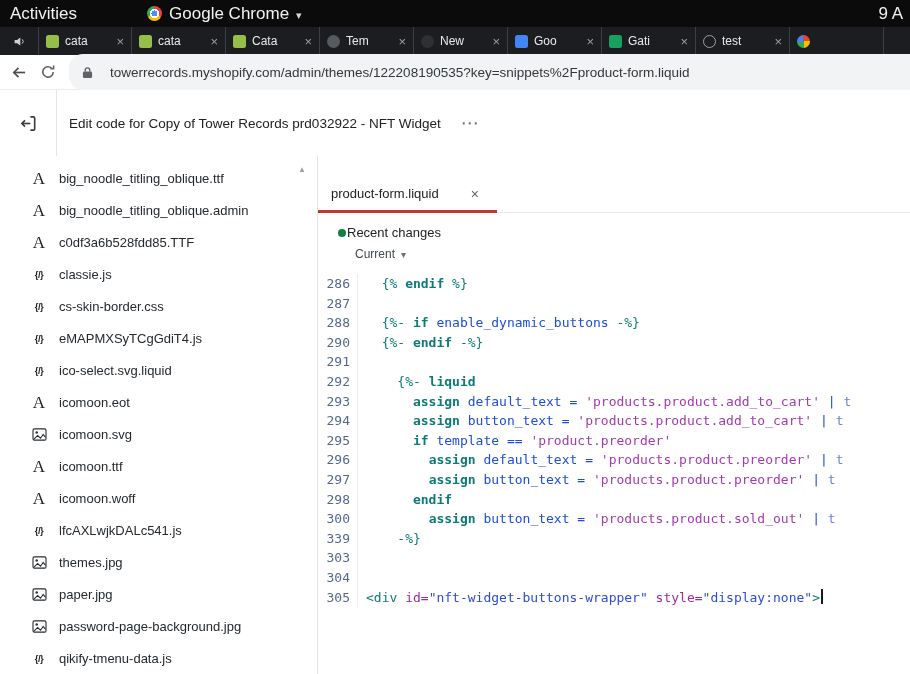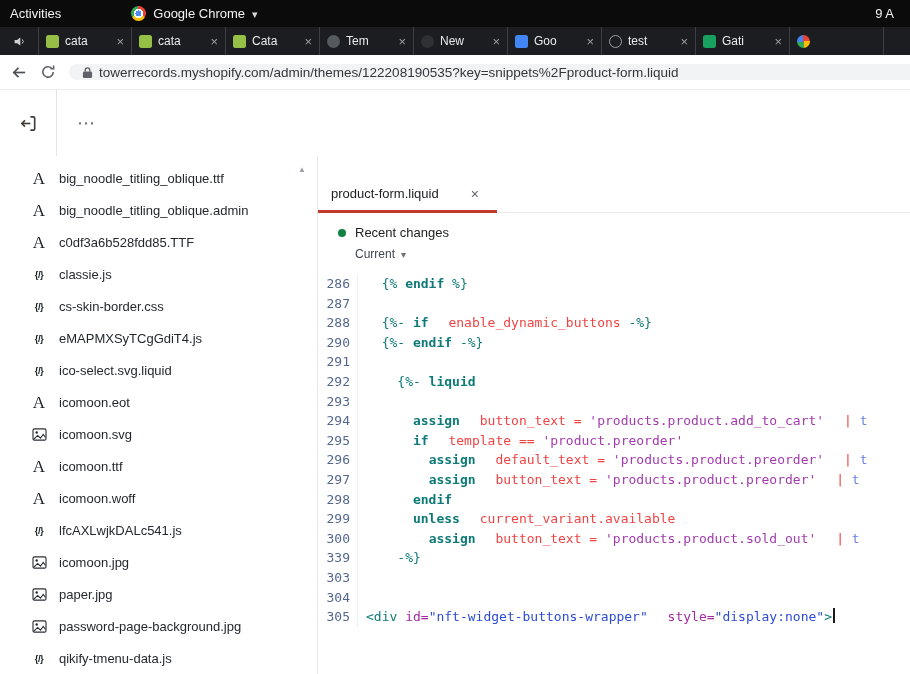--- a/index.html
+++ b/index.html
@@ -1,48 +1,48 @@
 <!DOCTYPE html>
 <html><head>
 <meta charset="utf-8">
 <style>
   * { margin:0; padding:0; box-sizing:border-box; }
   html,body { width:910px; height:674px; overflow:hidden; }
   body { font-family:"Liberation Sans",sans-serif; background:#fff; display:flex; flex-direction:column; }
 
   
-  .sysbar { height:27px; flex:none; background:#0b0b0c; color:#f2f2f2; display:flex; align-items:center; font-size:13px; }
+  .sysbar { height:27px; flex:none; background:#0b0b0c; color:#f2f2f2; display:flex; align-items:center; font-size:17px; }
   .activities { padding:0 12px 0 10px; cursor:default; }
   .chrome-group { display:flex; align-items:center; gap:7px; margin-left:58px; }
   .chrome-icon { width:15px; height:15px; border-radius:50%;
     background:
       radial-gradient(circle at 50% 50%, #4e8cf7 0 3px, #fff 3px 4.6px, rgba(0,0,0,0) 4.6px),
       conic-gradient(#ea4335 0 120deg, #fbbc05 120deg 240deg, #34a853 240deg 360deg); }
   .caret-w::after { content:"▾"; font-size:11px; color:#d6d6d6; }
-  .clock { margin-left:auto; white-space:nowrap; padding-right:16px; }
+  .clock { margin-left:auto; white-space:nowrap; padding-right:7px; }
 
   
   .tabstrip { height:28px; flex:none; background:#1c1d20; display:flex; align-items:stretch; overflow:hidden; }
   .speaker { width:38px; display:flex; align-items:center; justify-content:center; flex:none; }
   .tabs { display:flex; align-items:stretch; }
   .tab { width:94px; flex:none; display:flex; align-items:center; gap:6px; padding:0 7px; border-right:1px solid #3c4043; color:#e8eaed; font-size:12px; }
   .tab:first-child { border-left:1px solid #3c4043; }
   .favicon { width:13px; height:13px; flex:none; border-radius:3px; }
   .fav-circle { border-radius:50%; }
   .fav-square { border-radius:2.5px; }
   .fav-globe { background:transparent !important; border:1.5px solid #9aa0a6; border-radius:50%; }
   .fav-google { border-radius:50%; background:conic-gradient(#ea4335 0 25%, #fbbc05 25% 50%, #34a853 50% 75%, #4285f4 75%) !important; }
   .tab-label { flex:1; overflow:hidden; white-space:nowrap; }
   .tab-close { flex:none; }
   .tab-close::after { content:"×"; color:#9aa0a6; font-size:13px; }
 
   
   .addrbar { height:35px; flex:none; background:#fff; display:flex; align-items:center; gap:13px; padding-left:10px; border-bottom:1px solid #ececec; }
   .nav-btn { display:flex; align-items:center; flex:none; }
-  .omnibox { flex:1; min-width:0; height:16px; background:#f1f3f4; border-radius:14px 0 0 14px; display:flex; align-items:center; gap:6px; padding-left:13px; }
+  .omnibox { flex:1; min-width:0; height:36px; background:#f1f3f4; border-radius:14px 0 0 14px; display:flex; align-items:center; gap:17px; padding-left:13px; }
   .url { font-size:13.5px; color:#33373b; white-space:nowrap; overflow:hidden; }
 
   
   .appheader { height:66px; flex:none; display:flex; align-items:stretch; background:#fff; }
   .exit-cell { width:57px; flex:none; border-right:1px solid #e3e5e8; display:flex; align-items:center; justify-content:center; }
   .header-title { margin-left:12px; display:flex; align-items:center; font-size:13.5px; color:#202223; }
   .more-btn { margin-left:20px; display:flex; align-items:center; color:#6d7175; font-size:18px; }
   .more-btn::after { content:"⋯"; letter-spacing:1px; }
 
   
@@ -55,37 +55,37 @@
   .fi-font { font-family:"Liberation Serif",serif; font-size:17px; line-height:1; }
   .fi-code { font-size:9.5px; font-weight:bold; letter-spacing:-0.5px; }
 
   .editor { flex:1; min-width:0; display:flex; flex-direction:column; background:#fff; }
   .filetabs { height:57px; flex:none; display:flex; align-items:flex-end; border-bottom:1px solid #e6e8ea; }
   .filetab { height:36px; margin-bottom:-1px; display:flex; align-items:center; gap:32px; padding:0 18px 0 13px; font-size:13px; color:#202223; border-bottom:3px solid #c0392b; }
   .filetab-close { display:flex; align-items:center; }
   .filetab-close::after { content:"×"; color:#5f6368; font-size:14px; }
 
   .changes { padding:12px 0 10px 20px; flex:none; }
-  .changes-top { display:flex; align-items:center; gap:9px; font-size:13px; color:#202223; }
+  .changes-top { display:flex; align-items:center; gap:1px; font-size:13px; color:#202223; }
   .dot { width:8px; height:8px; border-radius:50%; background:#108043; flex:none; }
   .current-row { margin:7px 0 0 17px; display:flex; align-items:center; gap:6px; font-size:12px; color:#3f4750; }
   .current-caret::after { content:"▾"; color:#6d7175; font-size:10px; }
 
   
   .code { flex:1; overflow:hidden; font-family:"DejaVu Sans Mono","Liberation Mono",monospace; font-size:13px; padding-top:3px; }
   .code-line { display:flex; height:19.6px; line-height:19.6px; }
   .ln { width:40px; flex:none; text-align:right; padding-right:7px; color:#54678f; border-right:1px solid #efefef; }
   .src { white-space:pre; padding-left:8px; color:#24313d; }
   .tk-tag { color:#0d7a77; }
   .tk-kw  { color:#0d7a77; font-weight:bold; }
   .tk-str { color:#a33bae; }
   .tk-attr{ color:#a12c9e; }
   .tk-val { color:#2d4bd6; }
   .tk-fil { color:#6d83dc; }
-  .tk-var { color:#ef4444;margin-left:12px; }
+  .tk-var { color:#1d4ed8; }
   .cursor { display:inline-block; width:2px; height:15px; margin-left:1px; background:#1a1a1a; vertical-align:-2px; animation:blink 1.1s step-end infinite; }
   @keyframes blink { 50% { opacity:0; } }
 </style>
 </head>
 <body>
 
 <div class="sysbar">
   <span class="activities">Activities</span>
   <div class="chrome-group">
     <span class="chrome-icon"></span>
@@ -127,27 +127,27 @@
         <span class="favicon fav-circle" style="background: rgb(47, 48, 51);"></span>
         <span class="tab-label">New</span>
         <span class="tab-close"></span>
       </div>
       <div class="tab">
         <span class="favicon fav-square" style="background: rgb(66, 133, 244);"></span>
         <span class="tab-label">Goo</span>
         <span class="tab-close"></span>
       </div>
       <div class="tab">
+        <span class="favicon fav-square" style="background: rgb(24, 160, 94);"></span>
+        <span class="tab-label">Gati</span>
+        <span class="tab-close"></span>
+      </div>
+      <div class="tab">
         <span class="favicon fav-globe"></span>
         <span class="tab-label">test</span>
-        <span class="tab-close"></span>
-      </div>
-      <div class="tab">
-        <span class="favicon fav-square" style="background: rgb(24, 160, 94);"></span>
-        <span class="tab-label">Gati</span>
         <span class="tab-close"></span>
       </div>
       <div class="tab">
         <span class="favicon fav-google"></span>
         <span class="tab-label"></span>
       </div>
     </div>
 </div>
 
 <div class="addrbar">
@@ -177,20 +177,21 @@
 <div class="appheader">
   <div class="exit-cell">
     <span style="display:flex;">
       <svg width="19" height="19" viewBox="0 0 20 20" fill="none" stroke="#3f3a36" stroke-width="1.7">
           <path d="M12 3h3.2c.7 0 1.3.6 1.3 1.3v11.4c0 .7-.6 1.3-1.3 1.3H12"></path>
           <path d="M12 10H3"></path>
           <path d="M6.3 6.7L3 10l3.3 3.3"></path>
         </svg>
     </span>
   </div>
+  <div class="header-title">Edit code for Copy of Tower Records prd032922 - NFT Widget</div>
   <div class="more-btn"></div>
 </div>
 
 <div class="main">
 
   <aside class="sidebar">
     <span class="scroll-up"></span>
     <div id="file-list">
         <div class="file-row">
           <span class="fi fi-font">A</span>
@@ -247,21 +248,21 @@
           <span>lfcAXLwjkDALc541.js</span>
         </div>
         <div class="file-row">
           <span class="fi">
             <svg width="15" height="13" viewBox="0 0 16 14" fill="none" stroke="#2a2e33" stroke-width="1.2">
               <rect x="1" y="1" width="14" height="12" rx="1.5"></rect>
               <circle cx="5" cy="4.8" r="1.3" fill="#2a2e33" stroke="none"></circle>
               <path d="M2 12l4-4 3 3 3-4 2.5 3"></path>
             </svg>
           </span>
-          <span>icomoon.jpg</span>
+          <span>themes.jpg</span>
         </div>
         <div class="file-row">
           <span class="fi">
             <svg width="15" height="13" viewBox="0 0 16 14" fill="none" stroke="#2a2e33" stroke-width="1.2">
               <rect x="1" y="1" width="14" height="12" rx="1.5"></rect>
               <circle cx="5" cy="4.8" r="1.3" fill="#2a2e33" stroke="none"></circle>
               <path d="M2 12l4-4 3 3 3-4 2.5 3"></path>
             </svg>
           </span>
           <span>paper.jpg</span>
@@ -320,20 +321,21 @@
         <div class="code-line">
           <span class="ln">291</span>
           <span class="src"></span>
         </div>
         <div class="code-line">
           <span class="ln">292</span>
           <span class="src">    <span class="tk-tag">{%- </span><span class="tk-kw">liquid</span></span>
         </div>
         <div class="code-line">
           <span class="ln">293</span>
+          <span class="src">      <span class="tk-kw">assign</span><span class="tk-var"> default_text = </span><span class="tk-str">'products.product.add_to_cart'</span><span class="tk-var"> | </span><span class="tk-fil">t</span></span>
         </div>
         <div class="code-line">
           <span class="ln">294</span>
           <span class="src">      <span class="tk-kw">assign</span><span class="tk-var"> button_text = </span><span class="tk-str">'products.product.add_to_cart'</span><span class="tk-var"> | </span><span class="tk-fil">t</span></span>
         </div>
         <div class="code-line">
           <span class="ln">295</span>
           <span class="src">      <span class="tk-kw">if</span><span class="tk-var"> template == </span><span class="tk-str">'product.preorder'</span></span>
         </div>
         <div class="code-line">
@@ -342,24 +344,20 @@
         </div>
         <div class="code-line">
           <span class="ln">297</span>
           <span class="src">        <span class="tk-kw">assign</span><span class="tk-var"> button_text = </span><span class="tk-str">'products.product.preorder'</span><span class="tk-var"> | </span><span class="tk-fil">t</span></span>
         </div>
         <div class="code-line">
           <span class="ln">298</span>
           <span class="src">      <span class="tk-kw">endif</span></span>
         </div>
         <div class="code-line">
-          <span class="ln">299</span>
-          <span class="src">      <span class="tk-kw">unless</span><span class="tk-var"> current_variant.available</span></span>
-        </div>
-        <div class="code-line">
           <span class="ln">300</span>
           <span class="src">        <span class="tk-kw">assign</span><span class="tk-var"> button_text = </span><span class="tk-str">'products.product.sold_out'</span><span class="tk-var"> | </span><span class="tk-fil">t</span></span>
         </div>
         <div class="code-line">
           <span class="ln">339</span>
           <span class="src">    <span class="tk-tag">-%}</span></span>
         </div>
         <div class="code-line">
           <span class="ln">303</span>
           <span class="src"></span>

